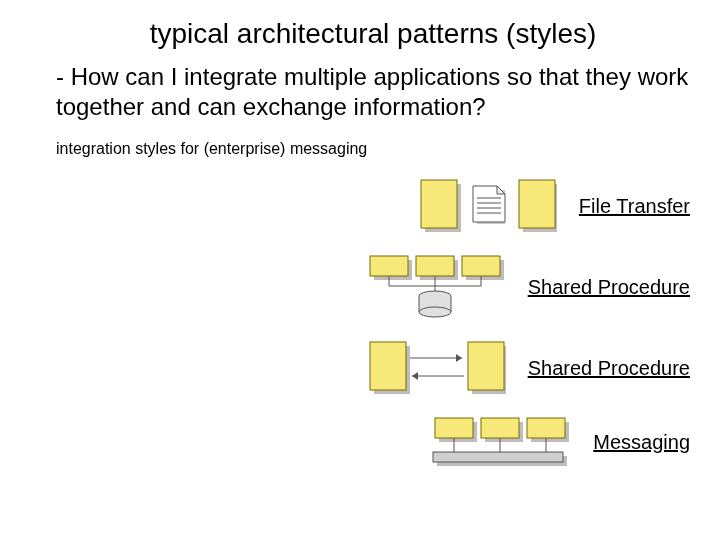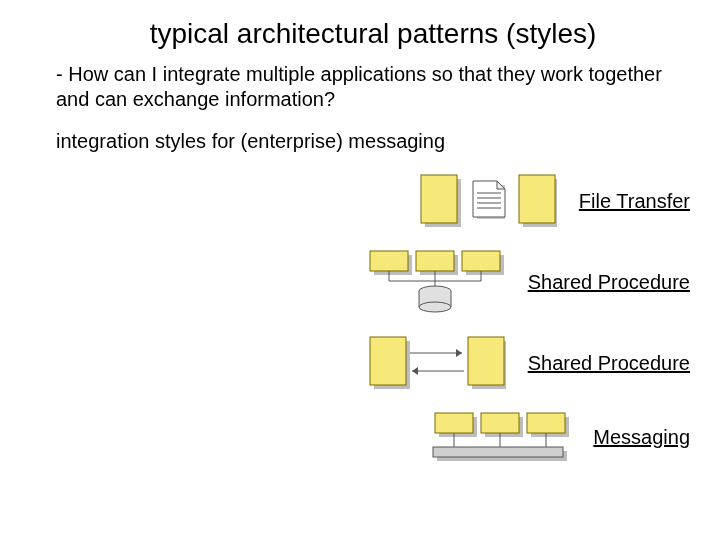--- a/index.html
+++ b/index.html
@@ -18,26 +18,26 @@
     box-sizing: border-box;
     padding: 18px 30px 0 56px;
   }
   .title {
     font-size: 28px;
     text-align: center;
     margin: 0 0 12px 0;
     font-weight: normal;
   }
   .para {
-    font-size: 20px;
+    font-size: 24px;
     line-height: 1.25;
     margin: 0 0 18px 0;
   }
   .subhead {
-    font-size: 20px;
+    font-size: 16px;
     margin: 0 0 18px 0;
   }
   .row {
     display: flex;
     align-items: center;
     margin-bottom: 18px;
     justify-content: flex-end;
   }
   .icon-cell {
     width: 150px;

